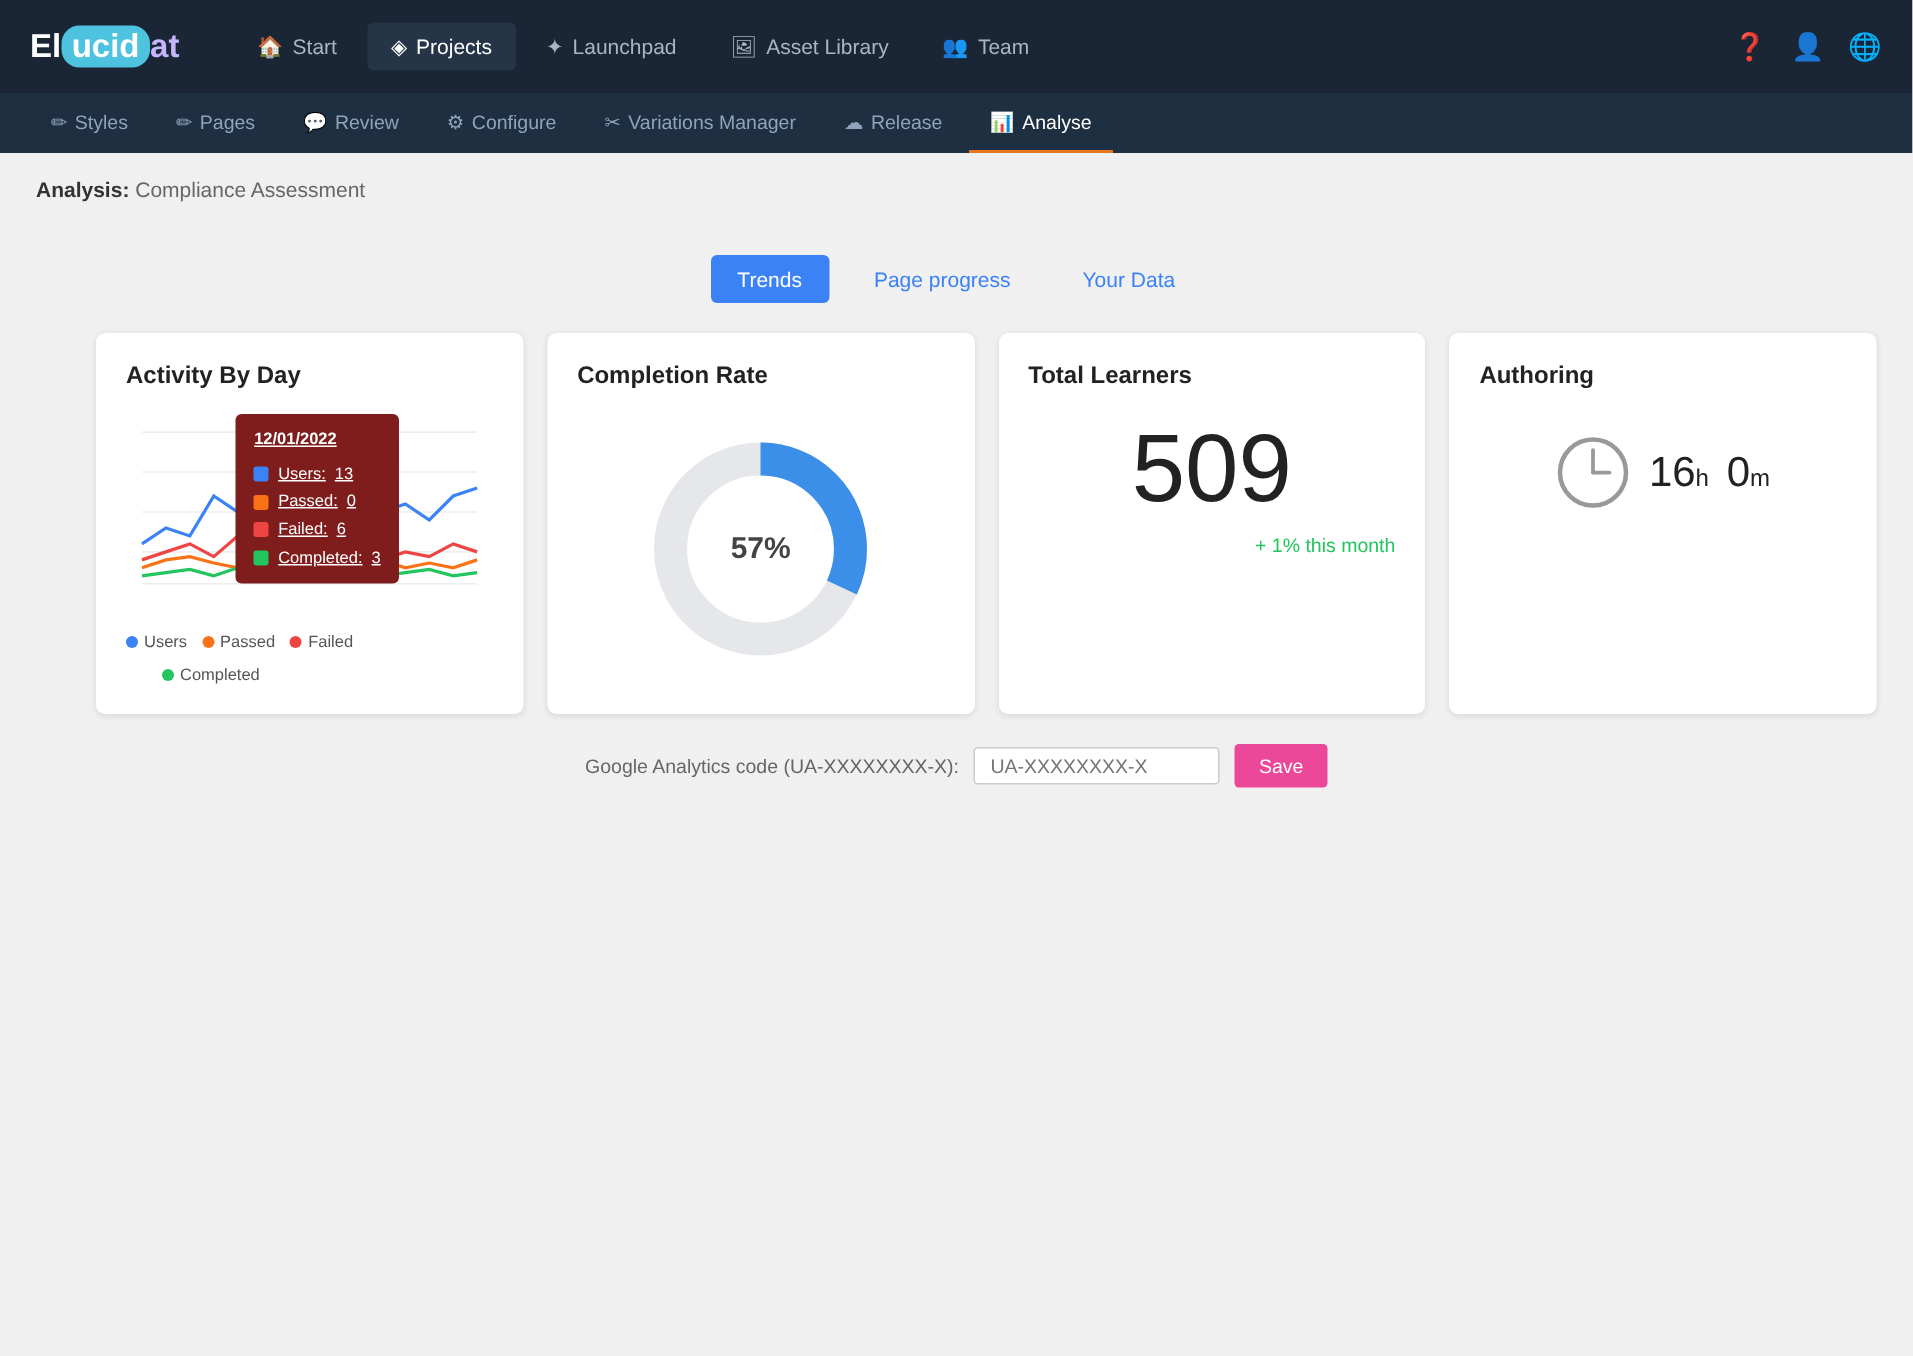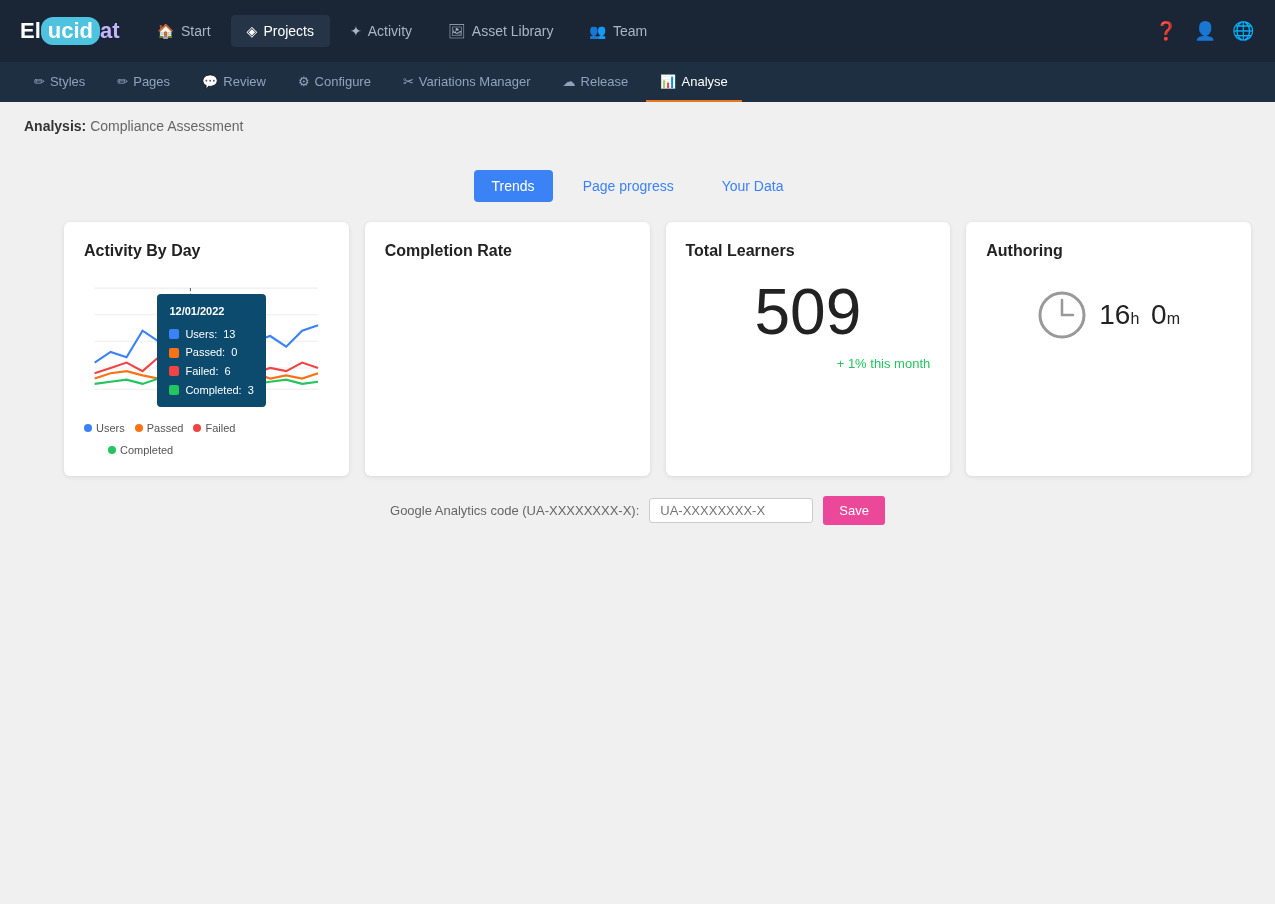--- a/index.html
+++ b/index.html
@@ -7,21 +7,21 @@
 
     
     .top-nav {
       background: #1a2535;
       display: flex;
       align-items: center;
       padding: 0 20px;
       height: 62px;
     }
     .logo {
-      margin-right: 22px;
+      margin-right: 36px;
       display: flex;
       align-items: center;
     }
     .logo-cloud {
       background: #4ec3e0;
       border-radius: 50px;
       padding: 2px 8px;
       color: white;
       font-size: 22px;
       font-weight: bold;
@@ -148,29 +148,30 @@
     .chart-container {
       position: relative;
       height: 140px;
     }
     .chart-svg {
       width: 100%;
       height: 120px;
     }
     .tooltip-box {
       position: absolute;
-      top: 18px;
+      top: 0;
       left: 30%;
-      background: #0c4a6e;
+      background: #7f1d1d;
       color: white;
       border-radius: 4px;
       padding: 8px 12px;
       font-size: 11px;
       line-height: 1.7;
       z-index: 10;
+      text-decoration: underline;
     }
     .tooltip-row {
       display: flex;
       align-items: center;
       gap: 6px;
     }
     .tooltip-dot {
       width: 10px;
       height: 10px;
       border-radius: 2px;
@@ -287,21 +288,21 @@
     <a class="main-nav-item">
       <span>🏠</span>
       <span>Start</span>
     </a>
     <a class="main-nav-item active" style="background:#253547;">
       <span>◈</span>
       <span>Projects</span>
     </a>
     <a class="main-nav-item">
       <span>✦</span>
-      <span>Activity</span>
+      <span>Launchpad</span>
     </a>
     <a class="main-nav-item">
       <span>🖼</span>
       <span>Asset Library</span>
     </a>
     <a class="main-nav-item">
       <span>👥</span>
       <span>Team</span>
     </a>
   </div>
@@ -419,20 +420,29 @@
         </div>
         <div class="legend-item" style="margin-left:24px;">
           <span class="legend-dot" style="background:#22c55e;"></span>
           <span>Completed</span>
         </div>
       </div>
     </div>
 
     <div class="card">
       <div class="card-title">Completion Rate</div>
+      <div class="donut-container">
+        <svg width="160" height="160" viewBox="0 0 160 160">
+
+          <circle cx="80" cy="80" r="60" fill="none" stroke="#e5e7eb" stroke-width="22"></circle>
+
+          <circle cx="80" cy="80" r="60" fill="none" stroke="#3b8fe8" stroke-width="22" stroke-dasharray="214.8 376.9" stroke-dashoffset="94.2" transform="rotate(-90 80 80)"></circle>
+        </svg>
+        <div class="donut-label">57%</div>
+      </div>
     </div>
 
     <div class="card">
       <div class="card-title">Total Learners</div>
       <div class="learners-number">509</div>
       <div class="learners-change">+ 1% this month</div>
     </div>
 
     <div class="card">
       <div class="card-title">Authoring</div>

